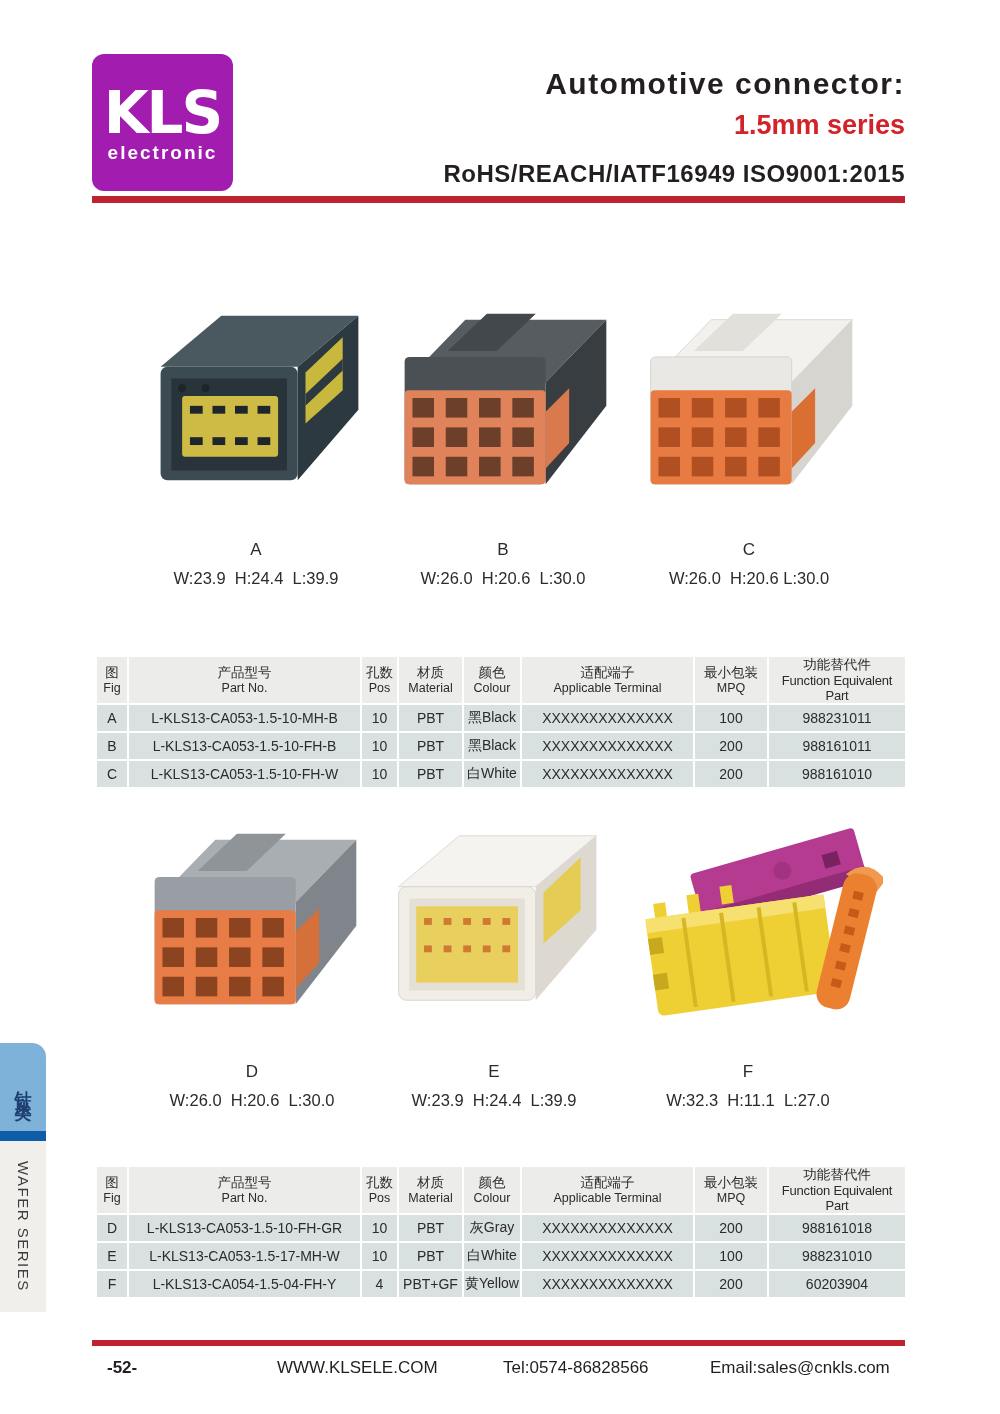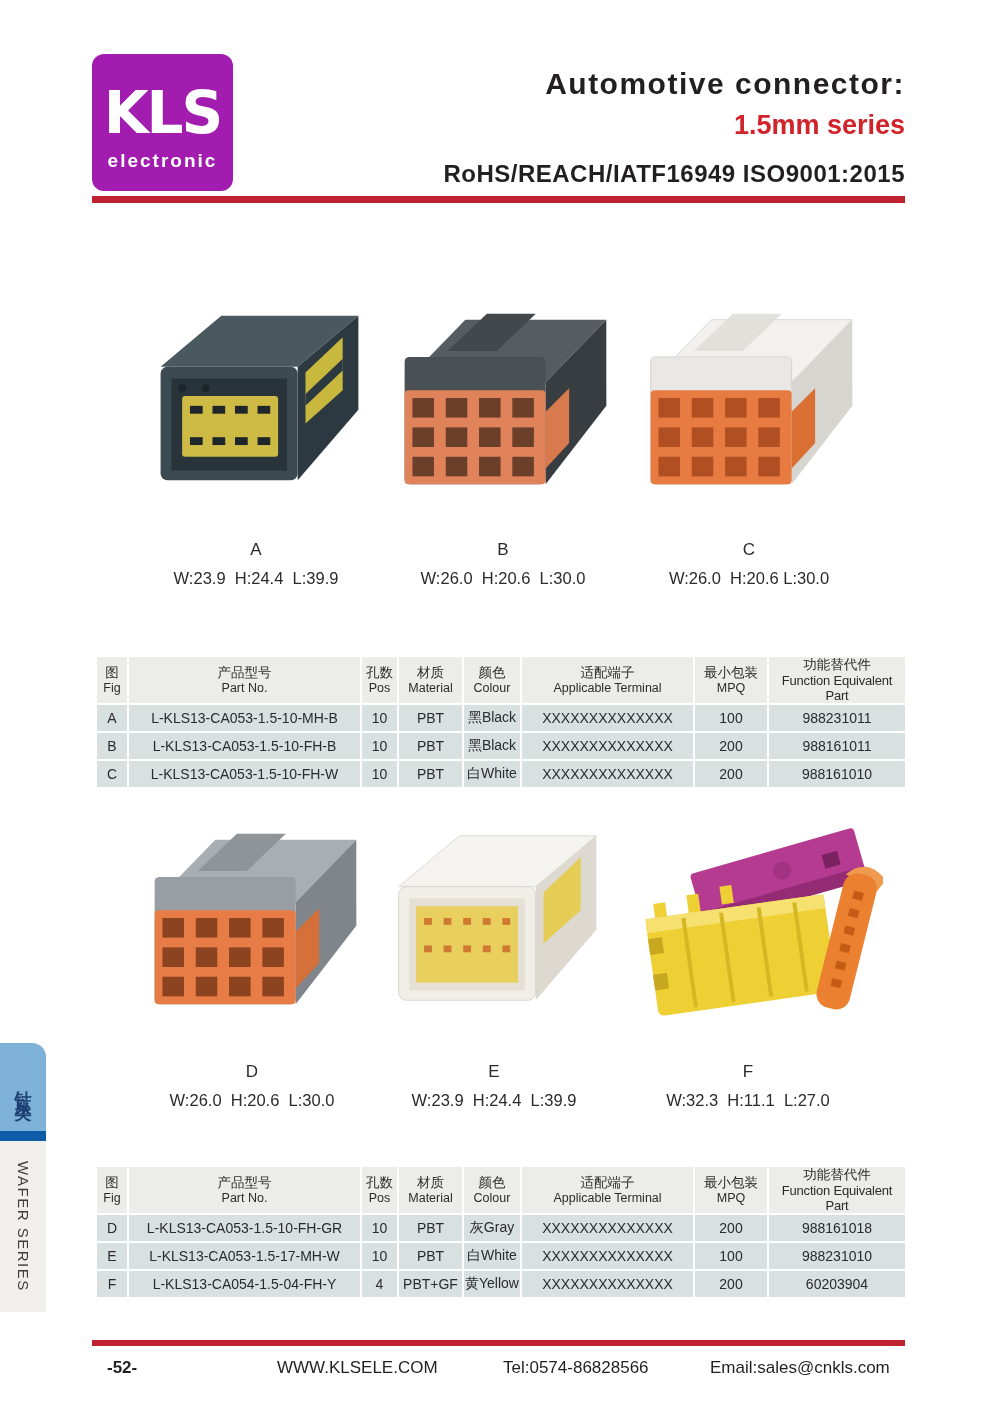--- a/index.html
+++ b/index.html
@@ -10,21 +10,21 @@
   
   .logo {
     position:absolute; left:92px; top:54px; width:141px; height:137px;
     background:#a21caf; border-radius:12px; text-align:center;
   }
   .logo-kls {
     margin-top:30px; font-size:58px; line-height:58px; font-weight:bold;
     color:#ffffff; letter-spacing:-2px; font-family:"DejaVu Sans", sans-serif;
   }
   .logo-sub {
-    margin-top:8px; font-size:19px; font-weight:bold; color:#ffffff; letter-spacing:2px;
+    margin-top:0; font-size:19px; font-weight:bold; color:#ffffff; letter-spacing:2px;
   }
   .header-text { position:absolute; right:95px; top:68px; text-align:right; }
   .header-title { font-size:30px; font-weight:bold; color:#231f20; letter-spacing:1.5px; line-height:32px; }
   .header-subtitle { font-size:27px; font-weight:bold; color:#d2232a; line-height:28px; margin-top:11px; }
   .header-compliance { font-size:24px; font-weight:bold; color:#231f20; line-height:25px; margin-top:22px; letter-spacing:0.5px; }
   .rule { position:absolute; left:92px; width:813px; background:#c02330; }
   .rule-top { top:196px; height:7px; }
   .rule-bottom { top:1340px; height:6px; }
 
   

